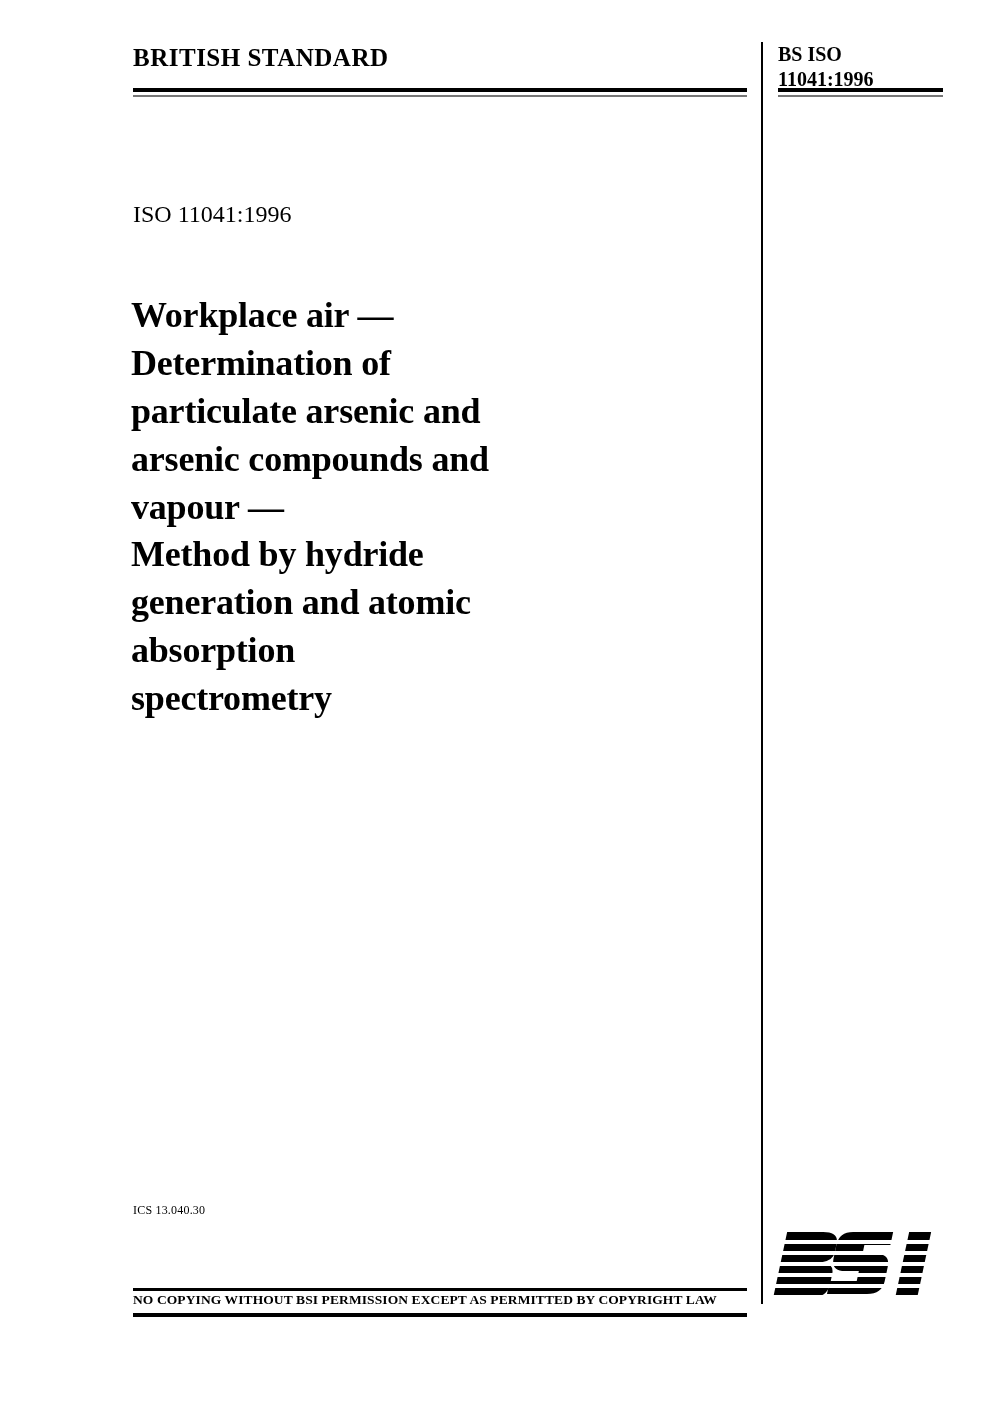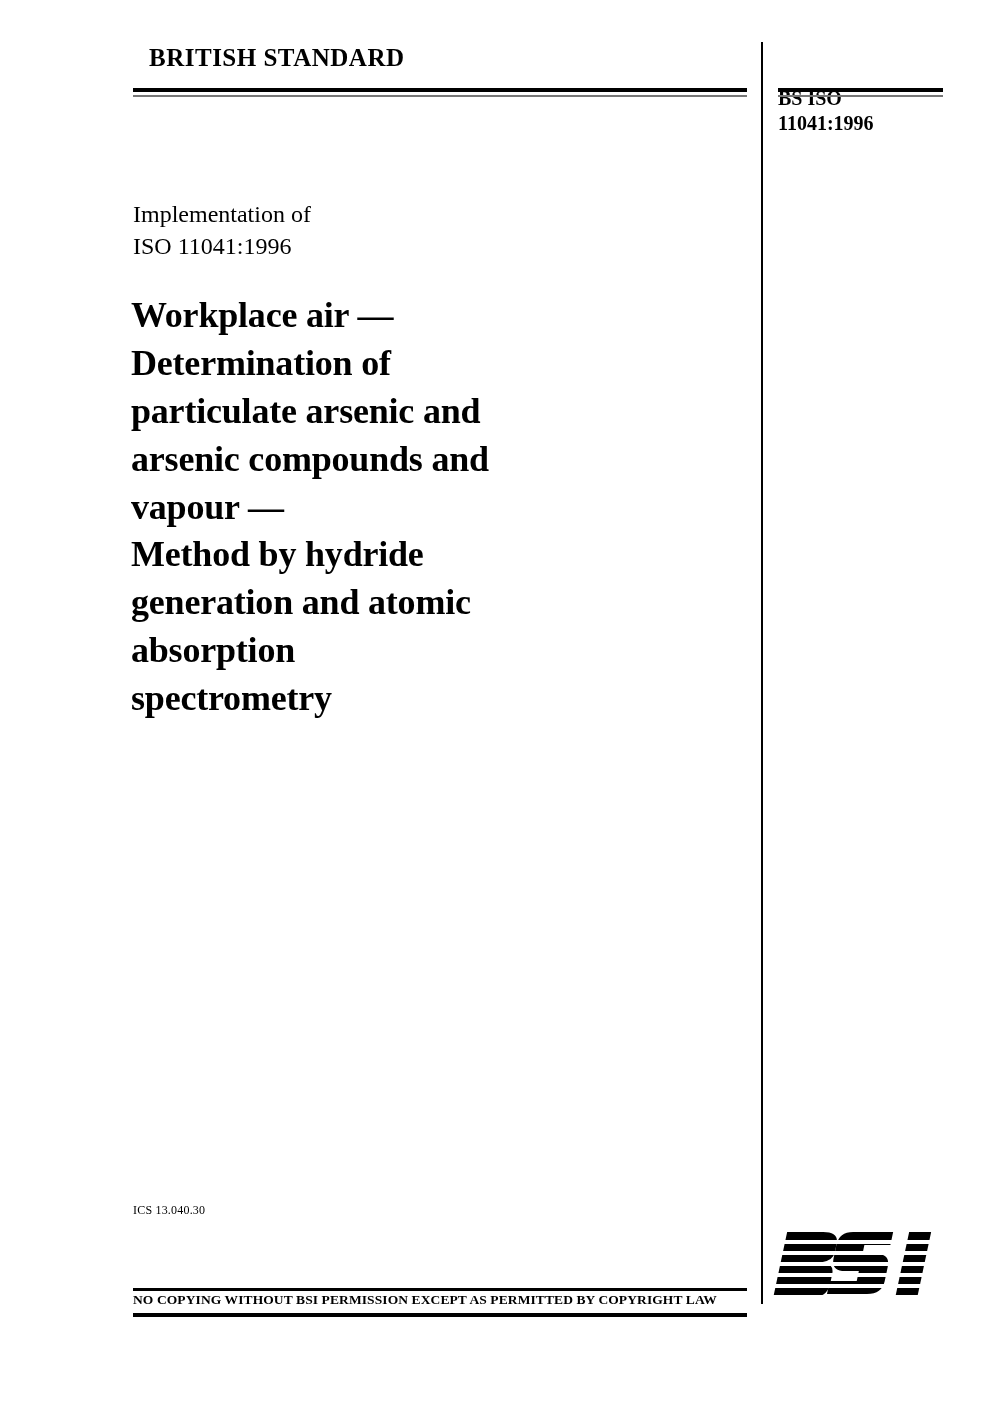--- a/index.html
+++ b/index.html
@@ -32,32 +32,30 @@
     justify-content: space-between;
     align-items: flex-start;
   }
   .brand {
     font-family: "Liberation Serif", serif;
     font-weight: bold;
     font-size: 25px;
     letter-spacing: 0.5px;
     line-height: 1.1;
     white-space: nowrap;
-    margin-left: 16px;
   }
   .doc-ref {
     position: absolute;
     left: 778px;
     top: 42px;
     font-family: "Liberation Serif", serif;
     font-weight: bold;
     font-size: 20px;
     line-height: 1.25;
     white-space: nowrap;
-    margin-top: 44px;
   }
 
   
   .rule-thick {
     position: absolute;
     left: 133px;
     top: 88px;
     width: 614px;
     height: 4px;
     background: #000000;
@@ -193,21 +191,20 @@
   </div>
 
   <div class="rule-thick"></div>
   <div class="rule-thin"></div>
   <div class="rule-thick-right"></div>
   <div class="rule-thin-right"></div>
 
   <div class="v-divider"></div>
 
   <div class="implementation">
-    <div>Implementation of</div>
     <div>ISO 11041:1996</div>
   </div>
 
   <div class="main-title">
     <div>Workplace air —</div>
     <div>Determination of</div>
     <div>particulate arsenic and</div>
     <div>arsenic compounds and</div>
     <div>vapour —</div>
     <div>Method by hydride</div>

